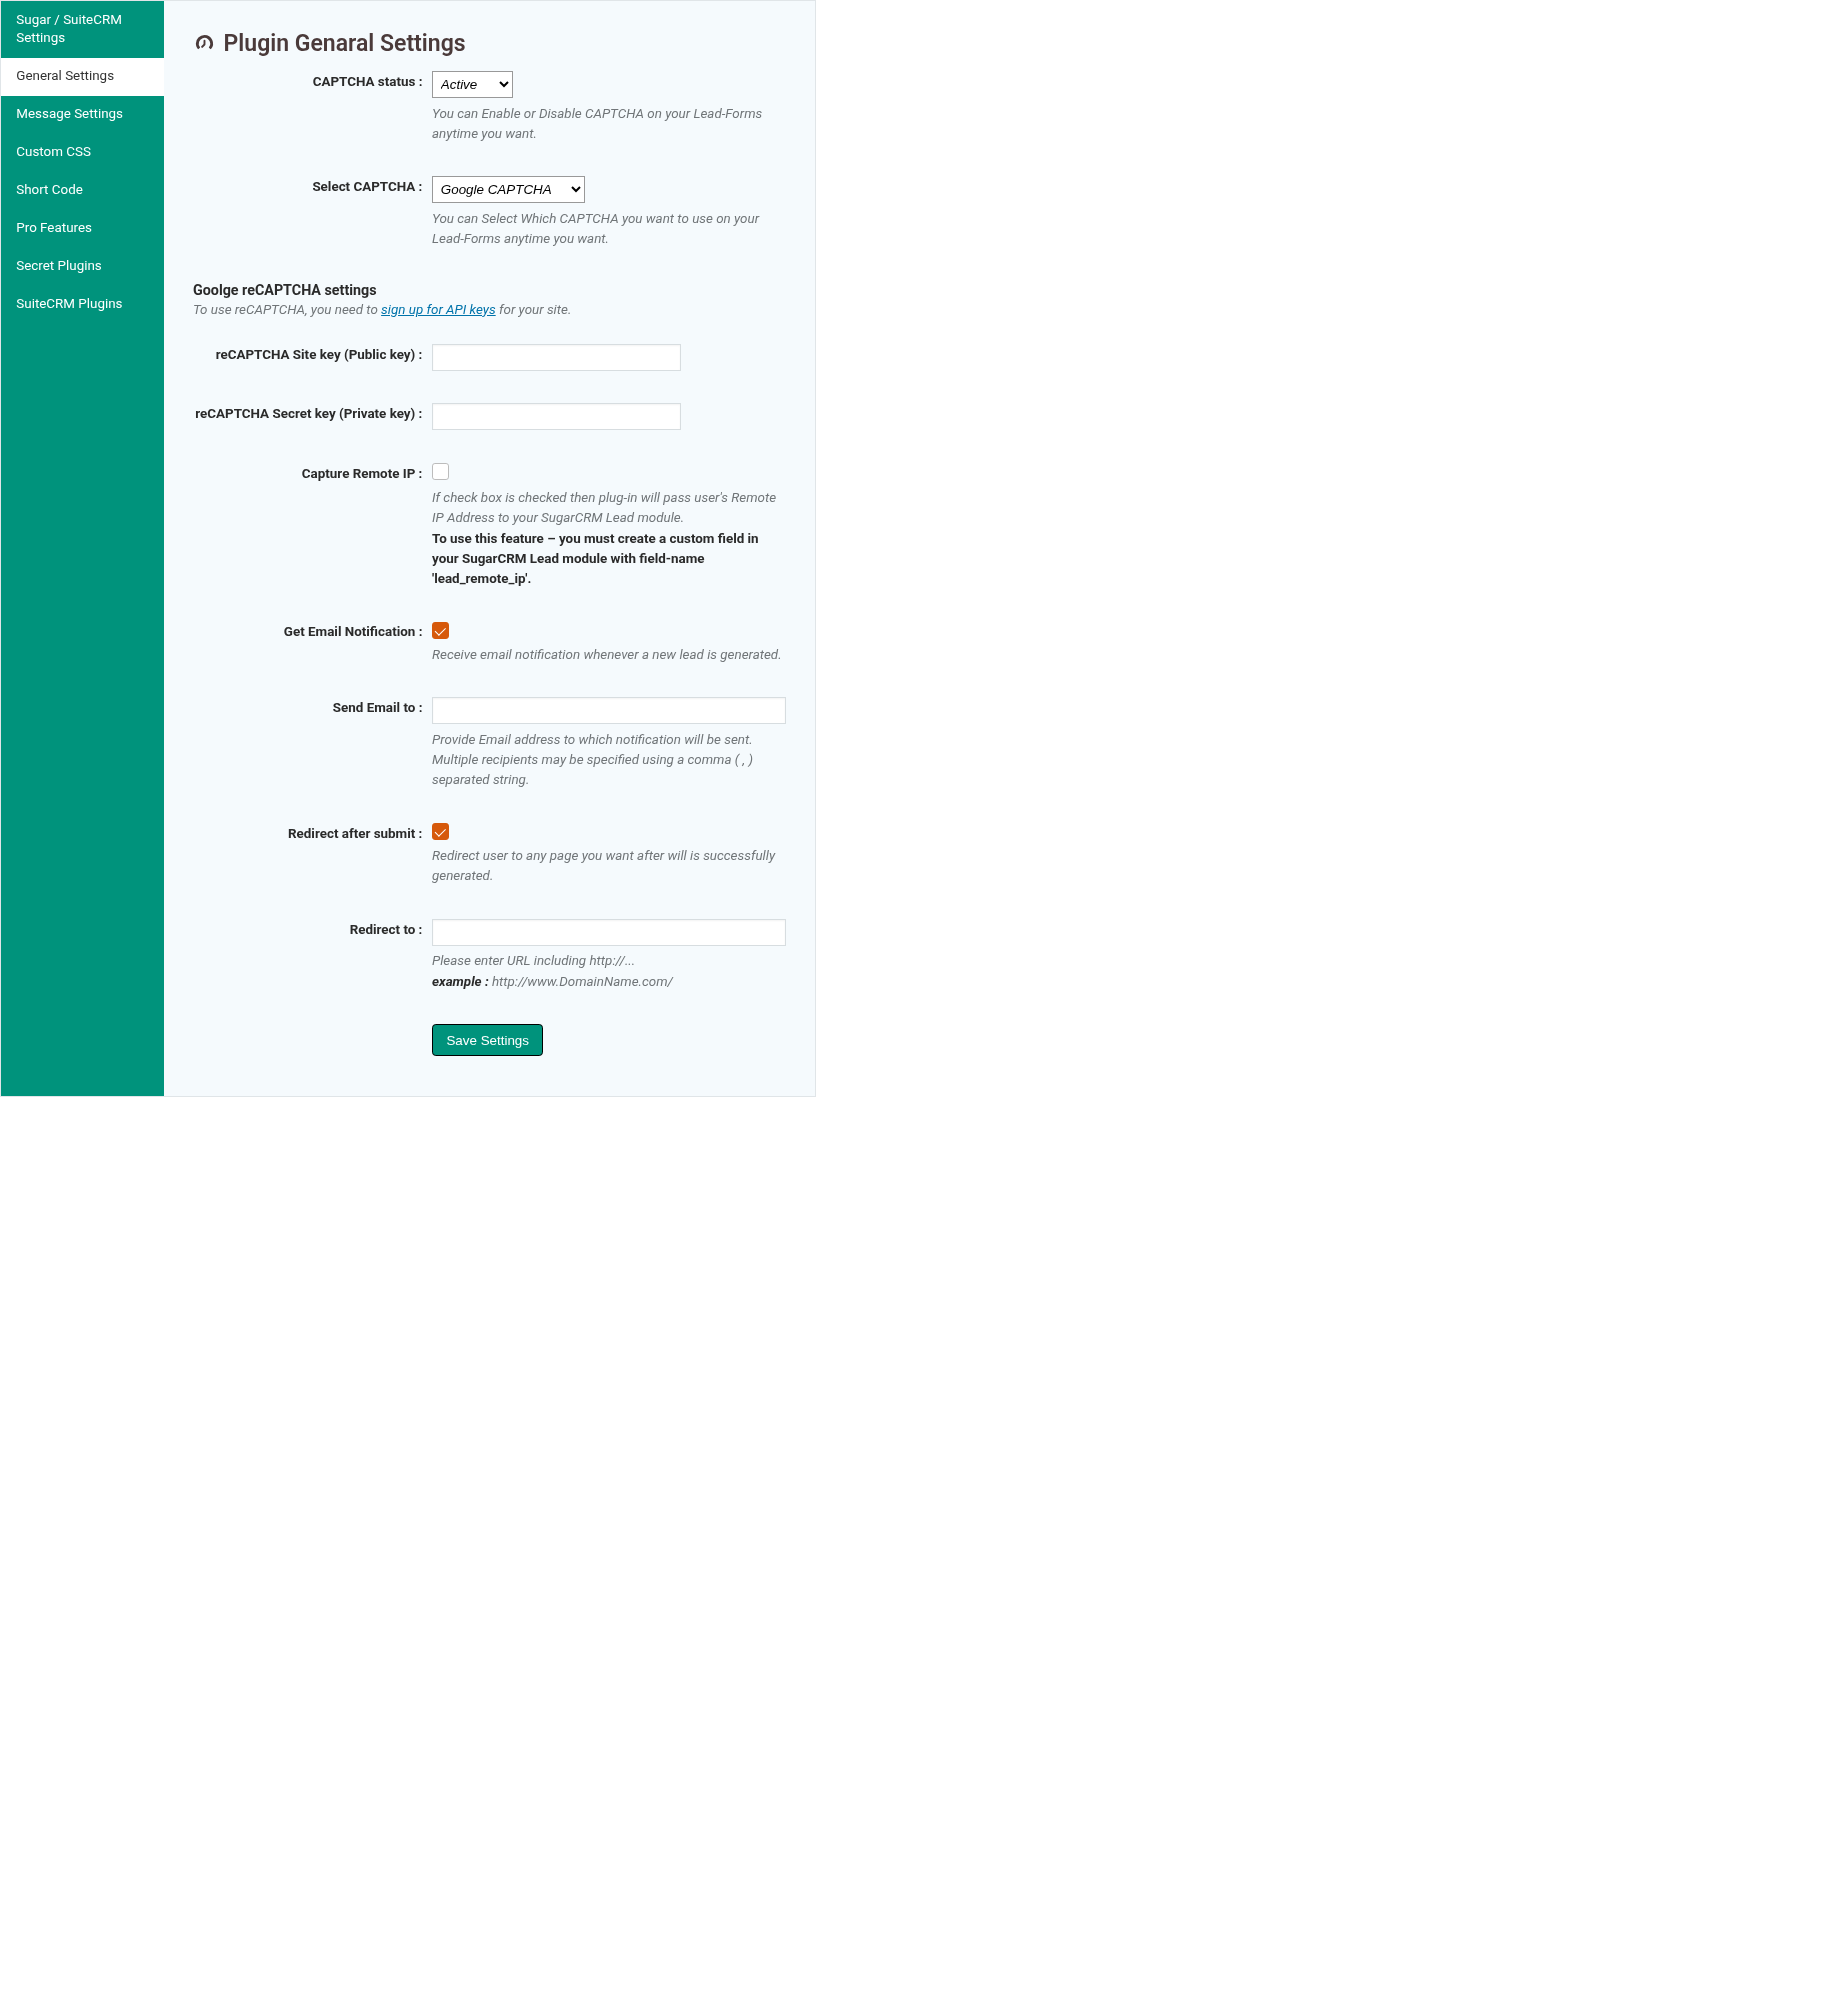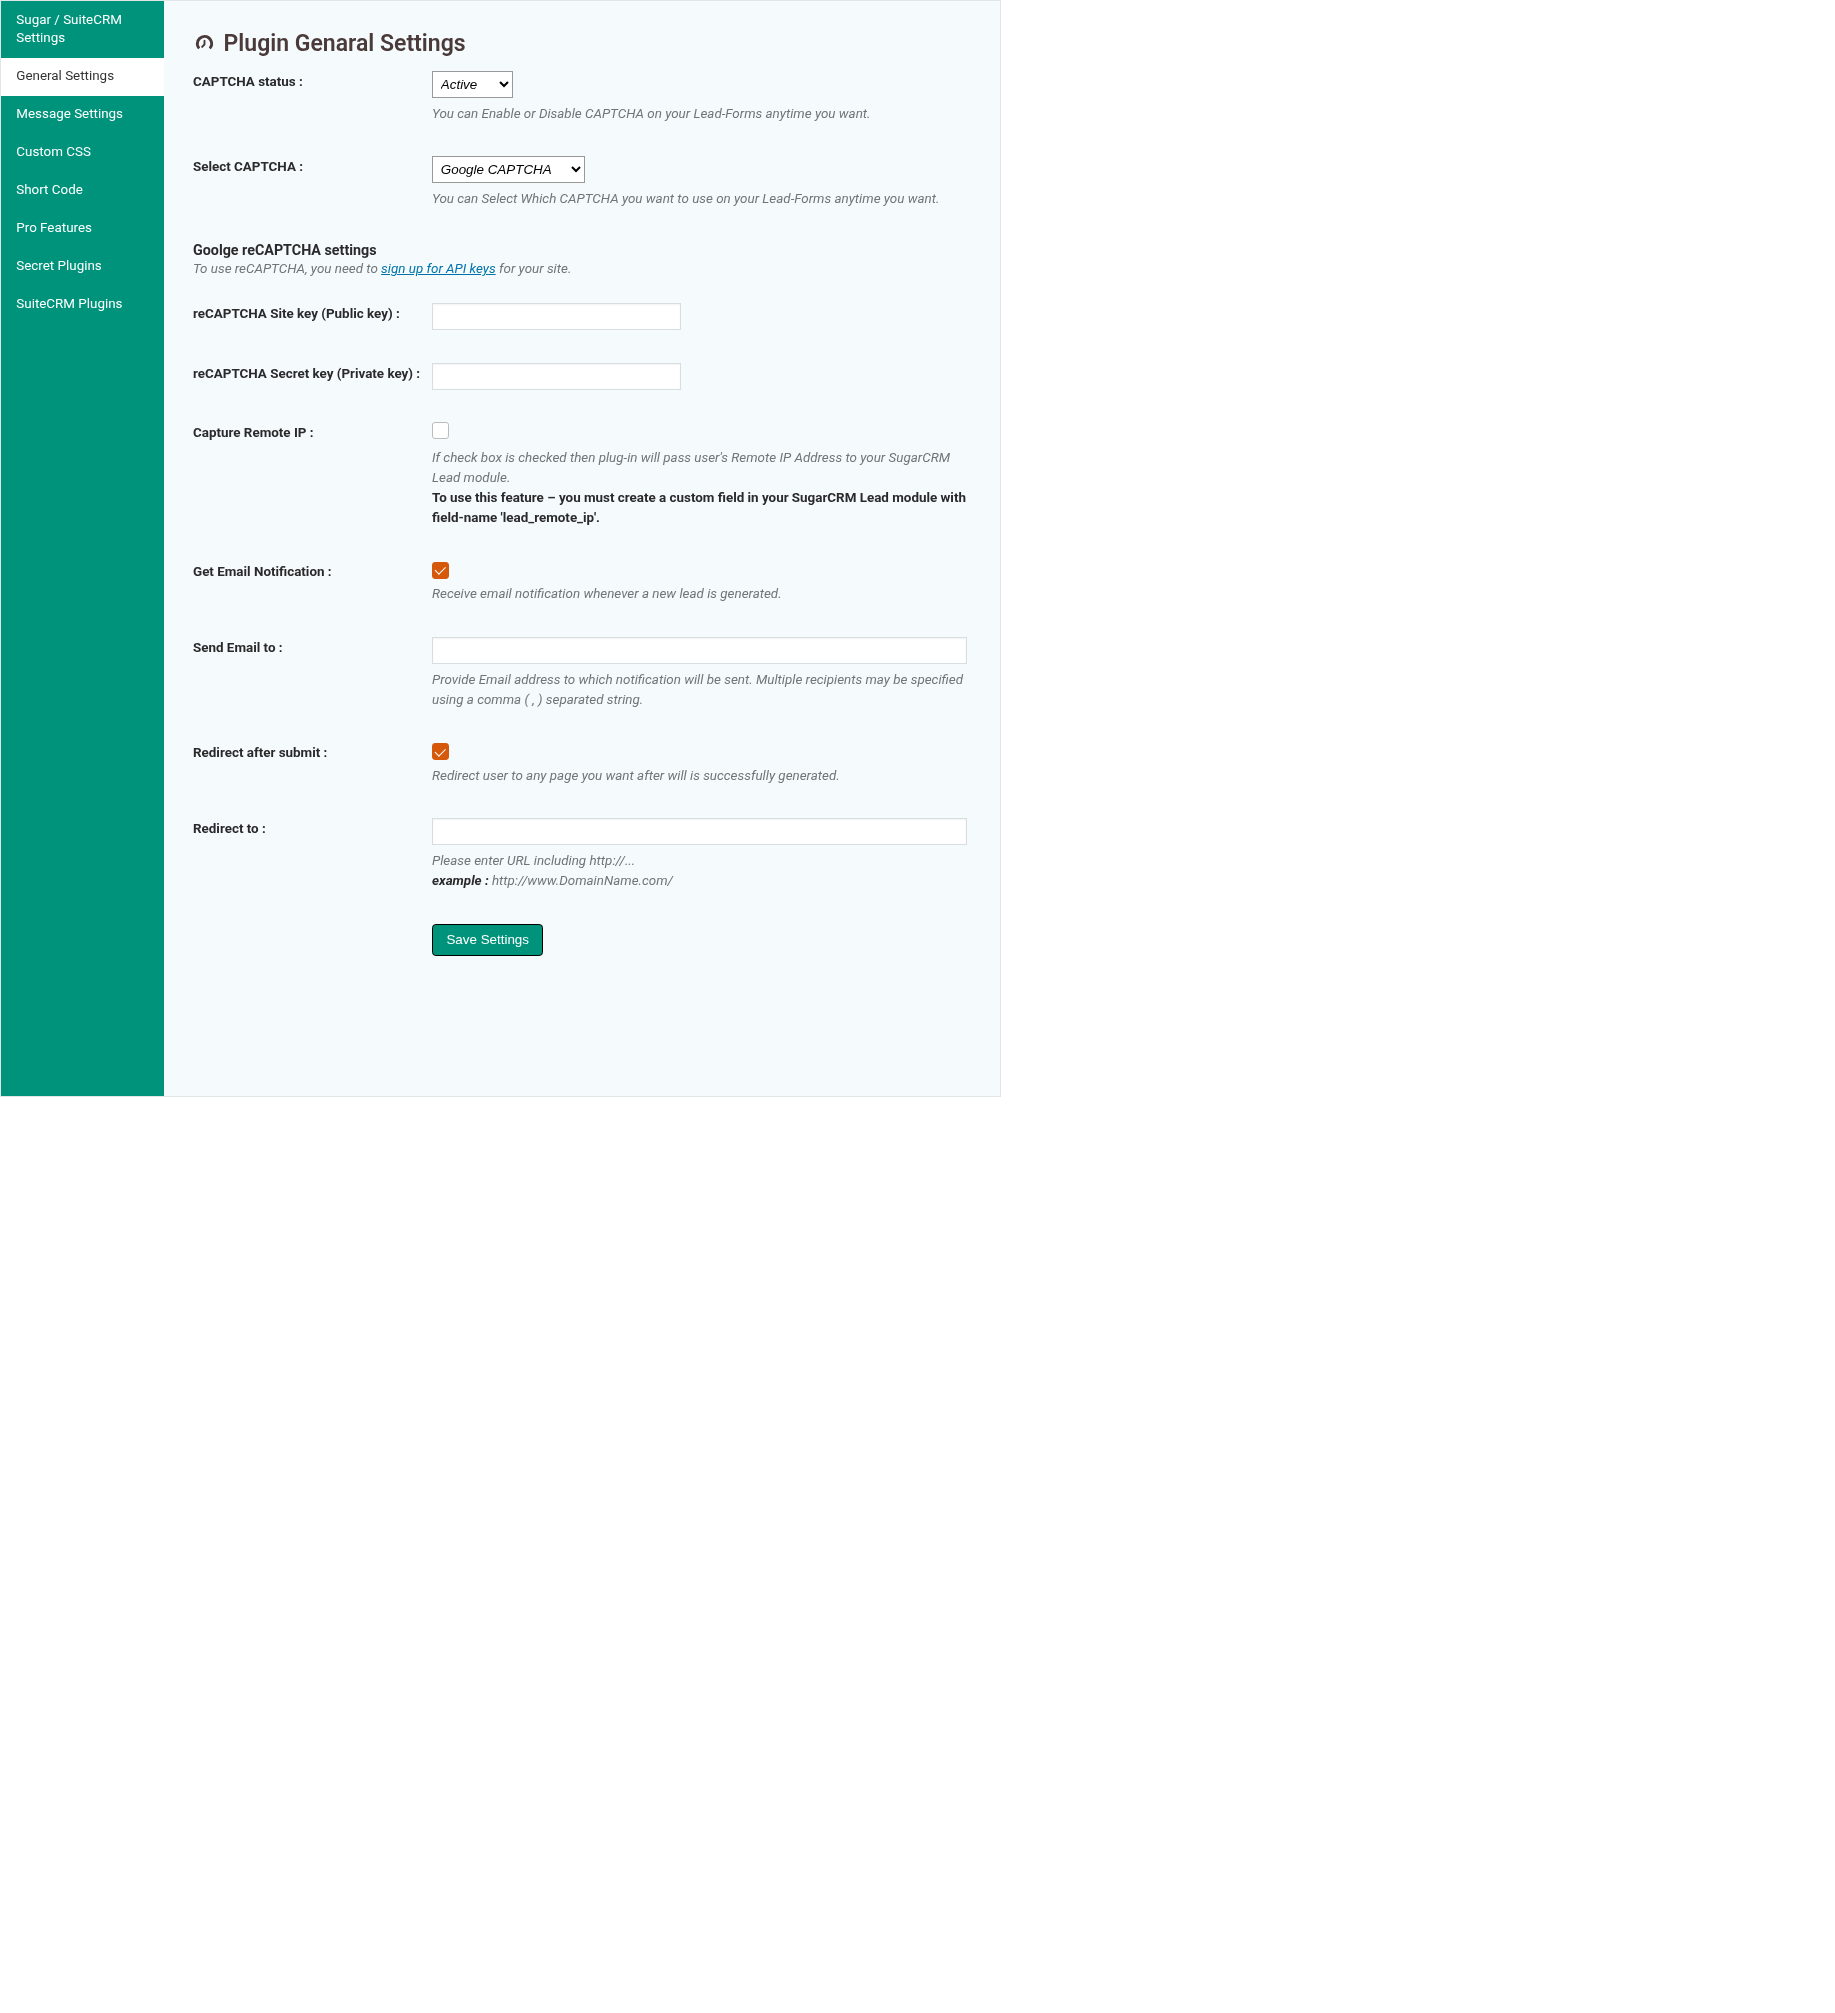--- a/index.html
+++ b/index.html
@@ -4,21 +4,21 @@
 <style>
   * { box-sizing: border-box; margin: 0; padding: 0; }
   body {
     font-family: -apple-system, BlinkMacSystemFont, "Segoe UI", Roboto, "Helvetica Neue", Arial, sans-serif;
     background: #ffffff;
     font-size: 13.4px;
     color: #333;
   }
   .app {
     display: flex;
-    width: 1001px;
+    width: 816px;
     min-height: 1097px;
     border: 1px solid #e0e5e8;
     background: #bef264;
   }
   .sidebar {
     width: 163px;
     background: #00937c;
     flex-shrink: 0;
   }
   .sidebar-item {
@@ -58,20 +58,21 @@
     width: 239px;
     flex-shrink: 0;
     padding-right: 9.6px;
     padding-top: 1.9px;
   }
   .form-label {
     font-weight: 700;
     color: #2a2a2a;
     font-size: 13.4px;
     line-height: 1.35;
+    text-align: right;
   }
   .form-field-col {
     flex: 1;
   }
   .help {
     color: #707578;
     font-style: italic;
     font-size: 13.4px;
     line-height: 1.5;
     margin-top: 5.7px;

